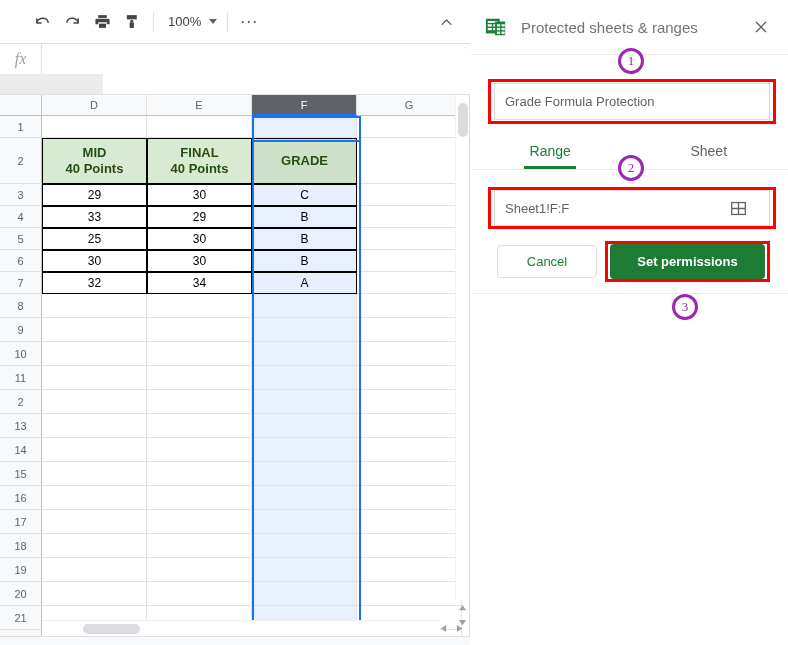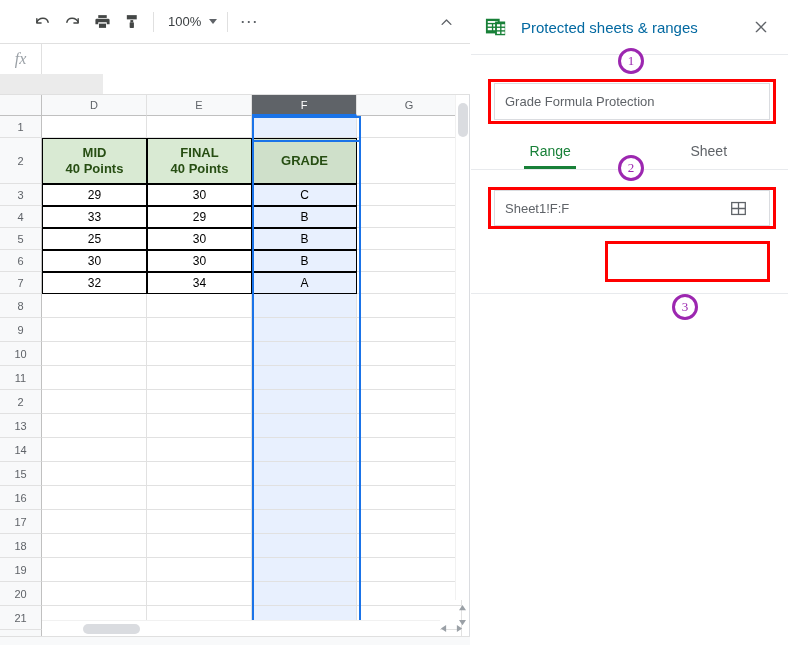--- a/index.html
+++ b/index.html
@@ -321,21 +321,21 @@
     width: 317px; height: 55px;
     display: flex;
     align-items: center;
     padding: 0 12px 0 14px;
     box-sizing: border-box;
     border-bottom: 1px solid #e8eaed;
   }
   #sb-title {
     flex: 1;
     font-size: 15px;
-    color: #0369a1;
+    color: #737373;
     margin-left: 14px;
     white-space: nowrap;
   }
   #sb-close {
     width: 30px; height: 30px;
     display: flex; align-items: center; justify-content: center;
     border-radius: 50%;
     cursor: pointer;
     color: #5f6368;
   }
@@ -757,20 +757,22 @@
   <div id="range-input">
     <span id="range-value">Sheet1!F:F</span>
     <span id="range-picker">
       <svg width="17" height="17" viewBox="0 0 20 20" fill="none" stroke="#5f6368" stroke-width="1.5">
         <rect x="2" y="3" width="16" height="14"></rect>
         <path d="M2 10 H18 M10 3 V17"></path>
       </svg>
     </span>
   </div>
 
+  <div id="cancel-btn">Cancel</div>
+  <div id="setperm-btn">Set permissions</div>
 
   <div class="red-box" style="left:488px; top:79px; width:288px; height:45px;"></div>
   <div class="red-box" style="left:488px; top:187px; width:288px; height:42px;"></div>
   <div class="red-box" style="left:605px; top:241px; width:165px; height:41px;"></div>
 
   <div class="badge" style="left:618px; top:48px;">1</div>
   <div class="badge" style="left:618px; top:155px;">2</div>
   <div class="badge" style="left:672px; top:294px;">3</div>
 
 </div>

